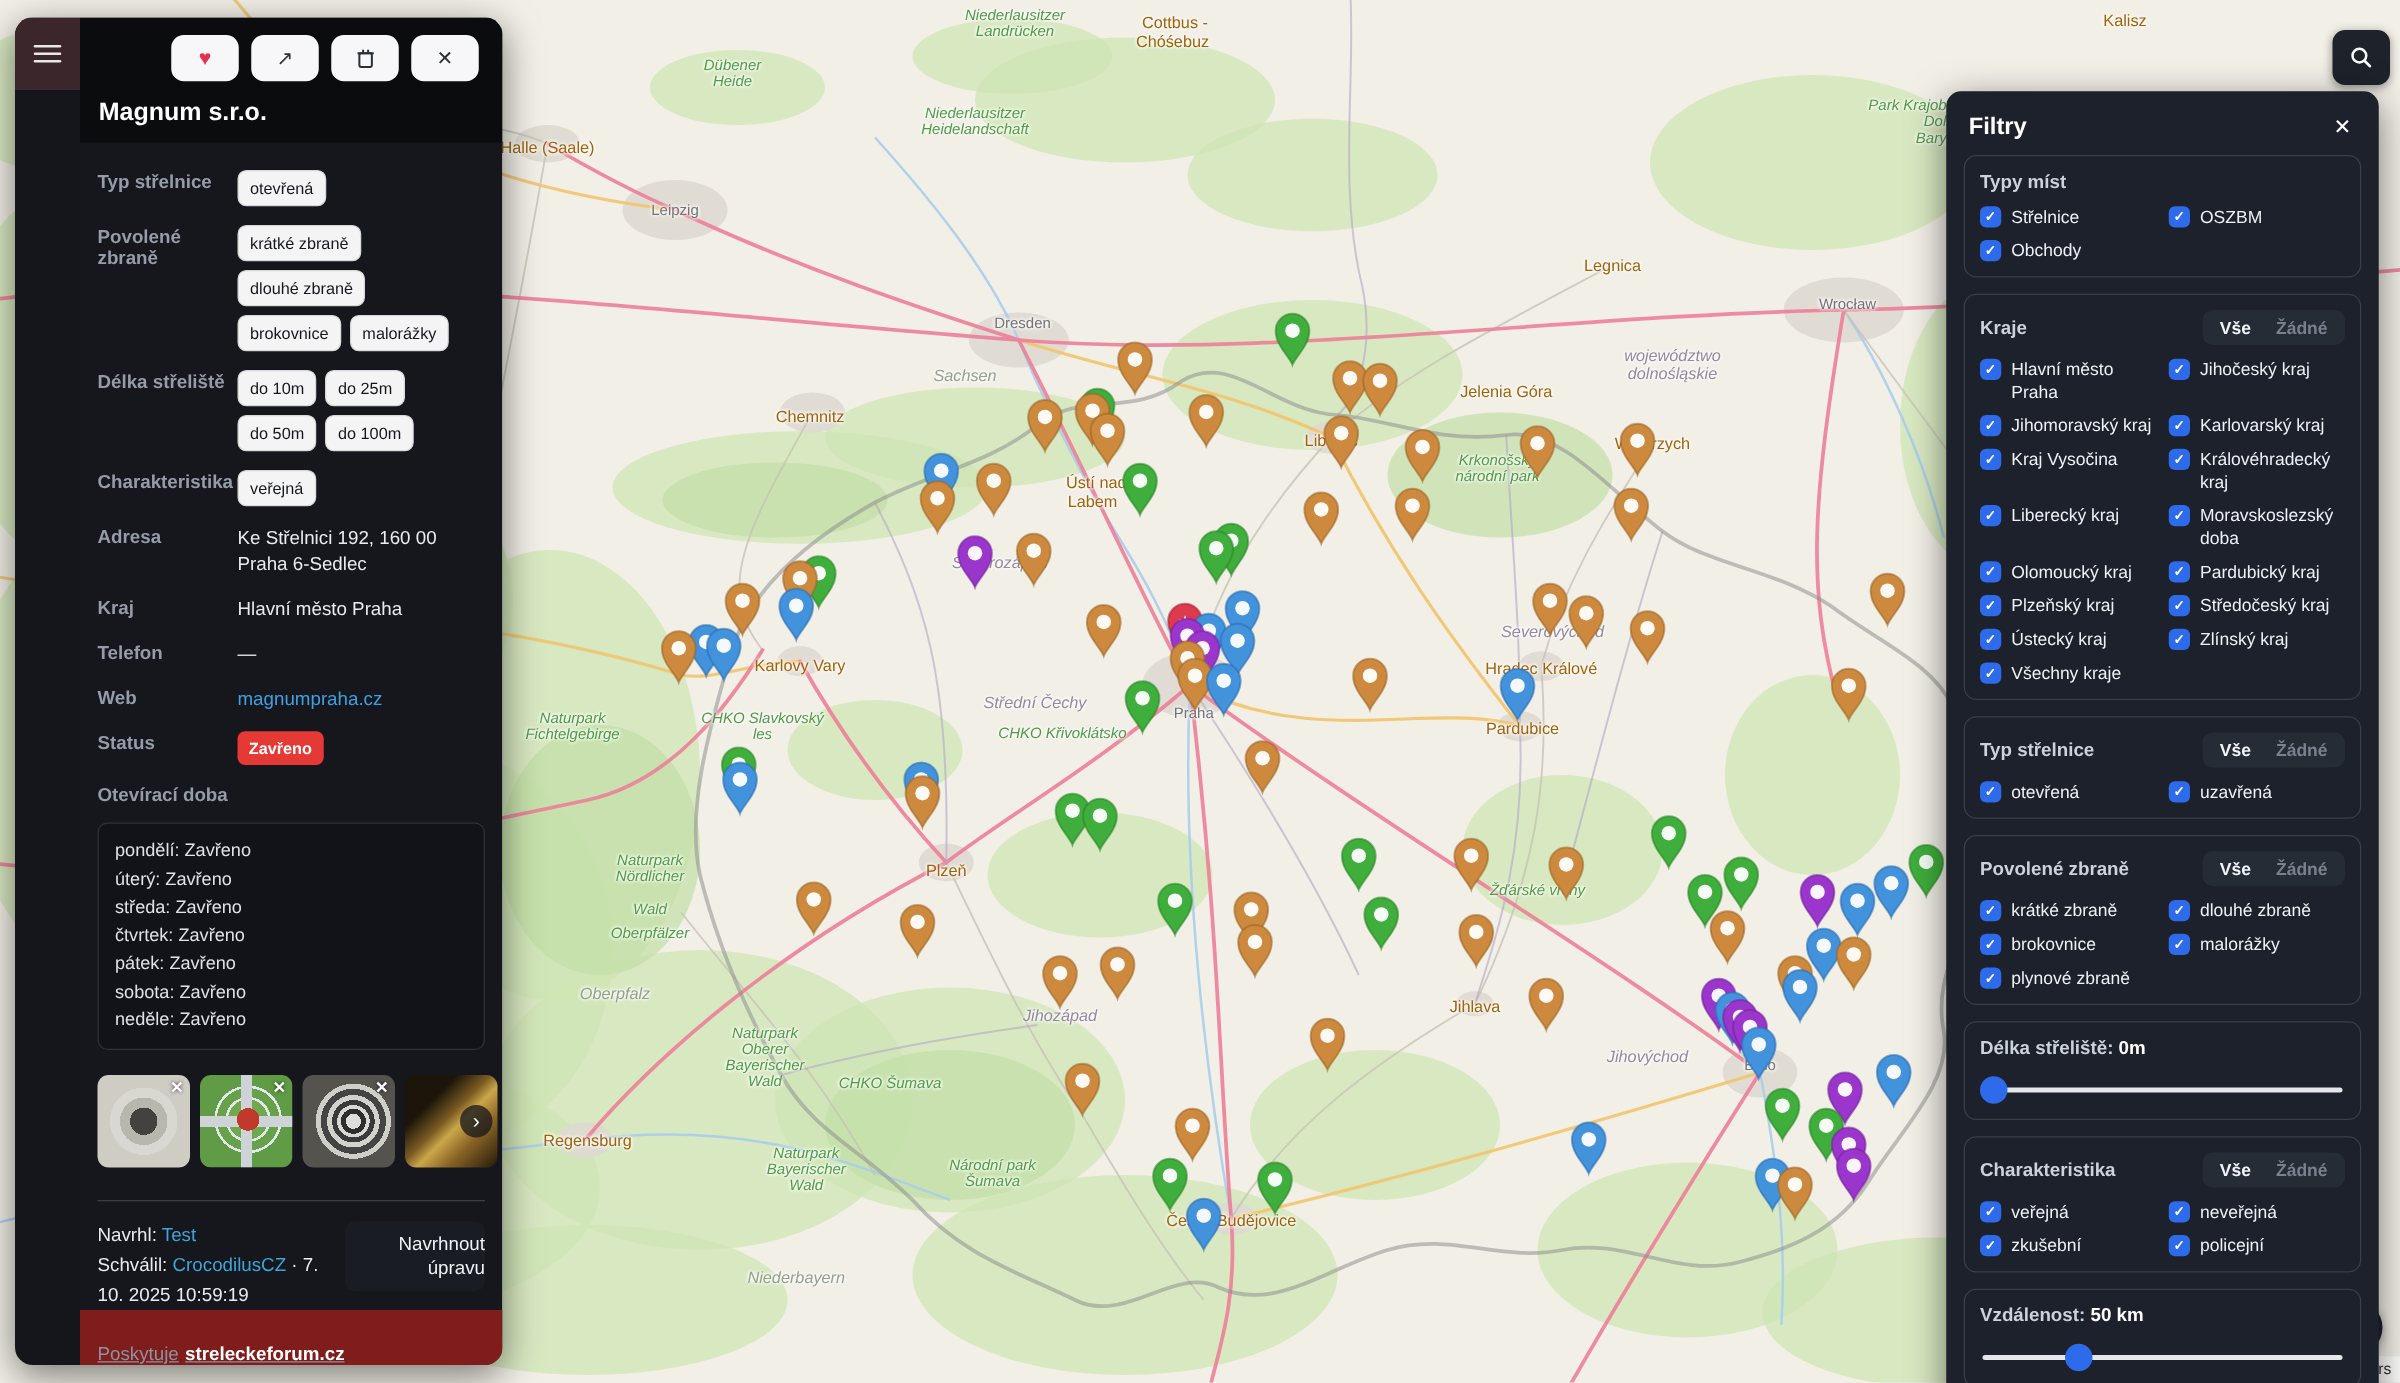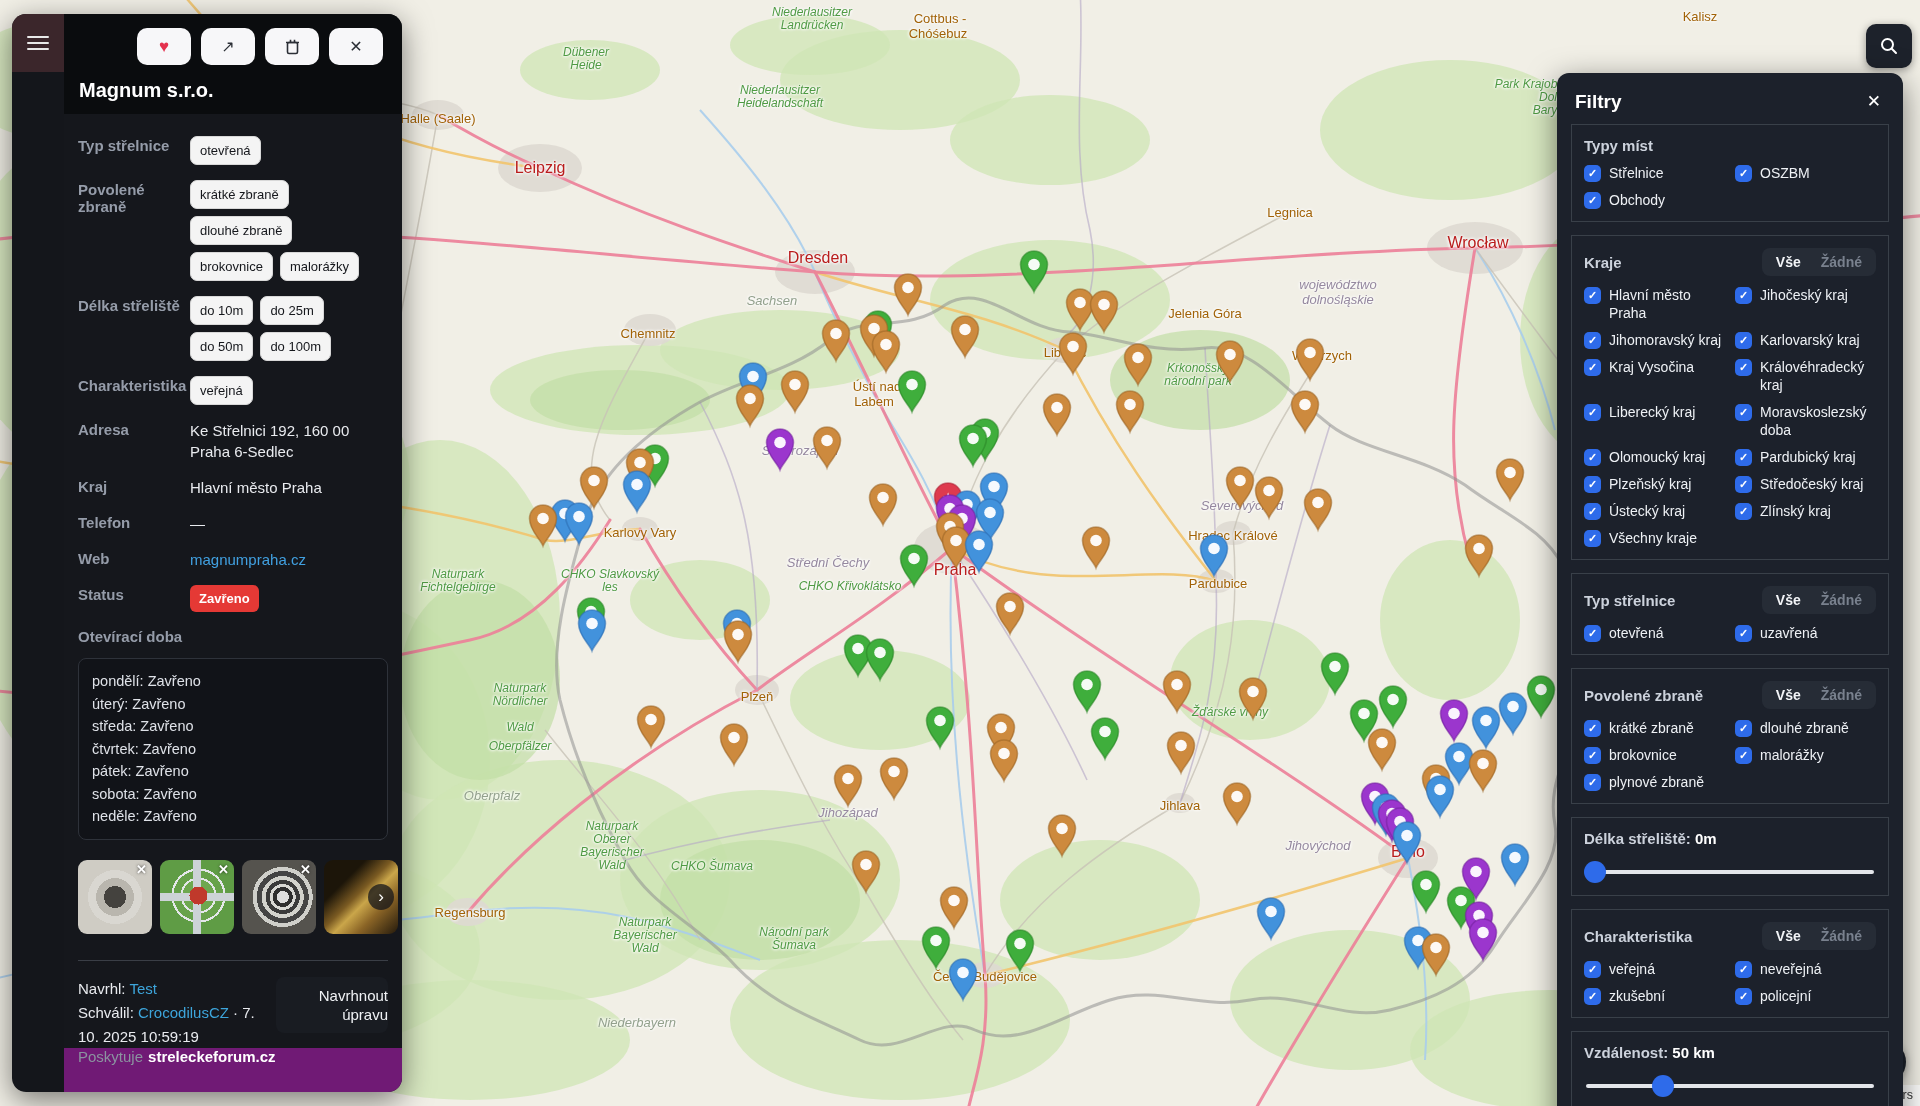--- a/index.html
+++ b/index.html
@@ -4,21 +4,21 @@
 <style>
   * { margin:0; padding:0; box-sizing:border-box; }
   html,body { width:1920px; height:1106px; overflow:hidden; font-family:"Liberation Sans",sans-serif; background:#f1efe6; }
 
   
   #map { position:absolute; inset:0; }
   #map-svg { position:absolute; inset:0; }
   .map-label { position:absolute; transform:translate(-50%,-50%); white-space:nowrap;
     text-shadow:0 0 3px #fff,0 0 3px #fff,0 0 4px #fff; pointer-events:none; }
   .map-label.city    { font-size:13px; color:#a16207; }
-  .map-label.city-lg { font-size:16px; color:#b91c1c; font-weight:500; }
+  .map-label.city-lg { font-size:12px; color:#737373; font-weight:500; }
   .map-label.park    { font-size:12px; font-style:italic; color:#4f9a44; }
   .map-label.region  { font-size:13px; font-style:italic; color:#95889f; }
   .map-label.land    { font-size:13px; font-style:italic; color:#92a08c; }
   #markers-svg { position:absolute; inset:0; }
 
   
   .search-btn { position:absolute; left:1866px; top:24px; width:46px; height:44px; background:#1d222b;
     border-radius:10px; display:flex; align-items:center; justify-content:center; box-shadow:0 2px 8px rgba(0,0,0,.4); cursor:pointer; }
   .fab { position:absolute; width:44px; height:44px; border-radius:50%; display:flex; align-items:center; justify-content:center;
     box-shadow:0 2px 8px rgba(0,0,0,.35); cursor:pointer; }
@@ -70,31 +70,31 @@
       #3a3a3a 13px 17px, #d2d2cc 17px 21px, #444 21px 26px, #cfcfca 26px 30px, #55534e 30px); }
   .thumb.ammo { background:linear-gradient(135deg, #1c1509 0 28%, #7a5a22 46%, #caa64a 56%, #8a6426 72%, #241a0c 100%); }
   .thumb-next { position:absolute; right:-6px; top:24px; width:26px; height:26px; border-radius:50%;
     background:rgba(20,22,27,.75); color:#fff; display:flex; align-items:center; justify-content:center;
     font-size:17px; cursor:pointer; }
   .meta-split { border-top:1px solid #3a3e46; margin-top:26px; padding-top:16px; display:flex; justify-content:space-between; }
   .meta-text { width:196px; color:#e9ebef; font-size:15px; line-height:24px; }
   .meta-text a { color:#3da5db; text-decoration:none; cursor:pointer; }
   .edit-btn { width:112px; height:56px; background:#191c22; border-radius:8px; color:#f0f2f5; font-size:15px;
     display:flex; align-items:center; justify-content:center; text-align:right; line-height:19px; cursor:pointer; }
-  .detail-footer { height:44px; background:#701a75; display:flex; align-items:flex-start; padding-left:14px;
-    font-size:15px; color:#8b93a0; flex:none; }
+  .detail-footer { height:44px; background:#7f1d1d; display:flex; align-items:flex-end; padding-left:14px;
+    font-size:15px; color:#8b93a0; flex:none;text-decoration:underline; }
   .detail-footer b { color:#fff; margin-left:5px; }
 
   
   .filter-panel { position:absolute; left:1557px; top:73px; width:346px; background:#1c212b; border-radius:12px;
     padding:14px; box-shadow:0 8px 30px rgba(0,0,0,.5); }
   .filter-head { display:flex; justify-content:space-between; align-items:center; padding:2px 2px 10px 4px; }
   .filter-title { color:#fff; font-size:19px; font-weight:bold; }
   .filter-close { color:#fff; font-size:17px; cursor:pointer; padding:2px 6px; }
-  .fsection { border:1px solid #394049; border-radius:0; padding:12px; margin-bottom:13px; }
+  .fsection { border:1px solid #394049; border-radius:10px; padding:12px; margin-bottom:13px; }
   .fsec-head { display:flex; justify-content:space-between; align-items:center; margin-bottom:10px; }
   .fsec-title { color:#ccd2dc; font-size:15px; font-weight:bold; }
   .fsec-title .white { color:#fff; }
   .allnone { background:#262c36; border-radius:8px; padding:4px 4px; display:flex; }
   .allnone .an-all { color:#f2f4f7; font-weight:600; font-size:14px; padding:2px 10px; cursor:pointer; }
   .allnone .an-none { color:#79818e; font-weight:600; font-size:14px; padding:2px 10px; cursor:pointer; }
   .cbgrid { display:grid; grid-template-columns:1fr 1fr; column-gap:10px; row-gap:9px; }
   .cbitem { display:flex; align-items:flex-start; gap:8px; cursor:pointer; }
   .cbox { width:17px; height:17px; border-radius:5px; background:#2e6bea; color:#fff; font-size:11px; font-weight:bold;
     display:flex; align-items:center; justify-content:center; flex:none; margin-top:1px; }

